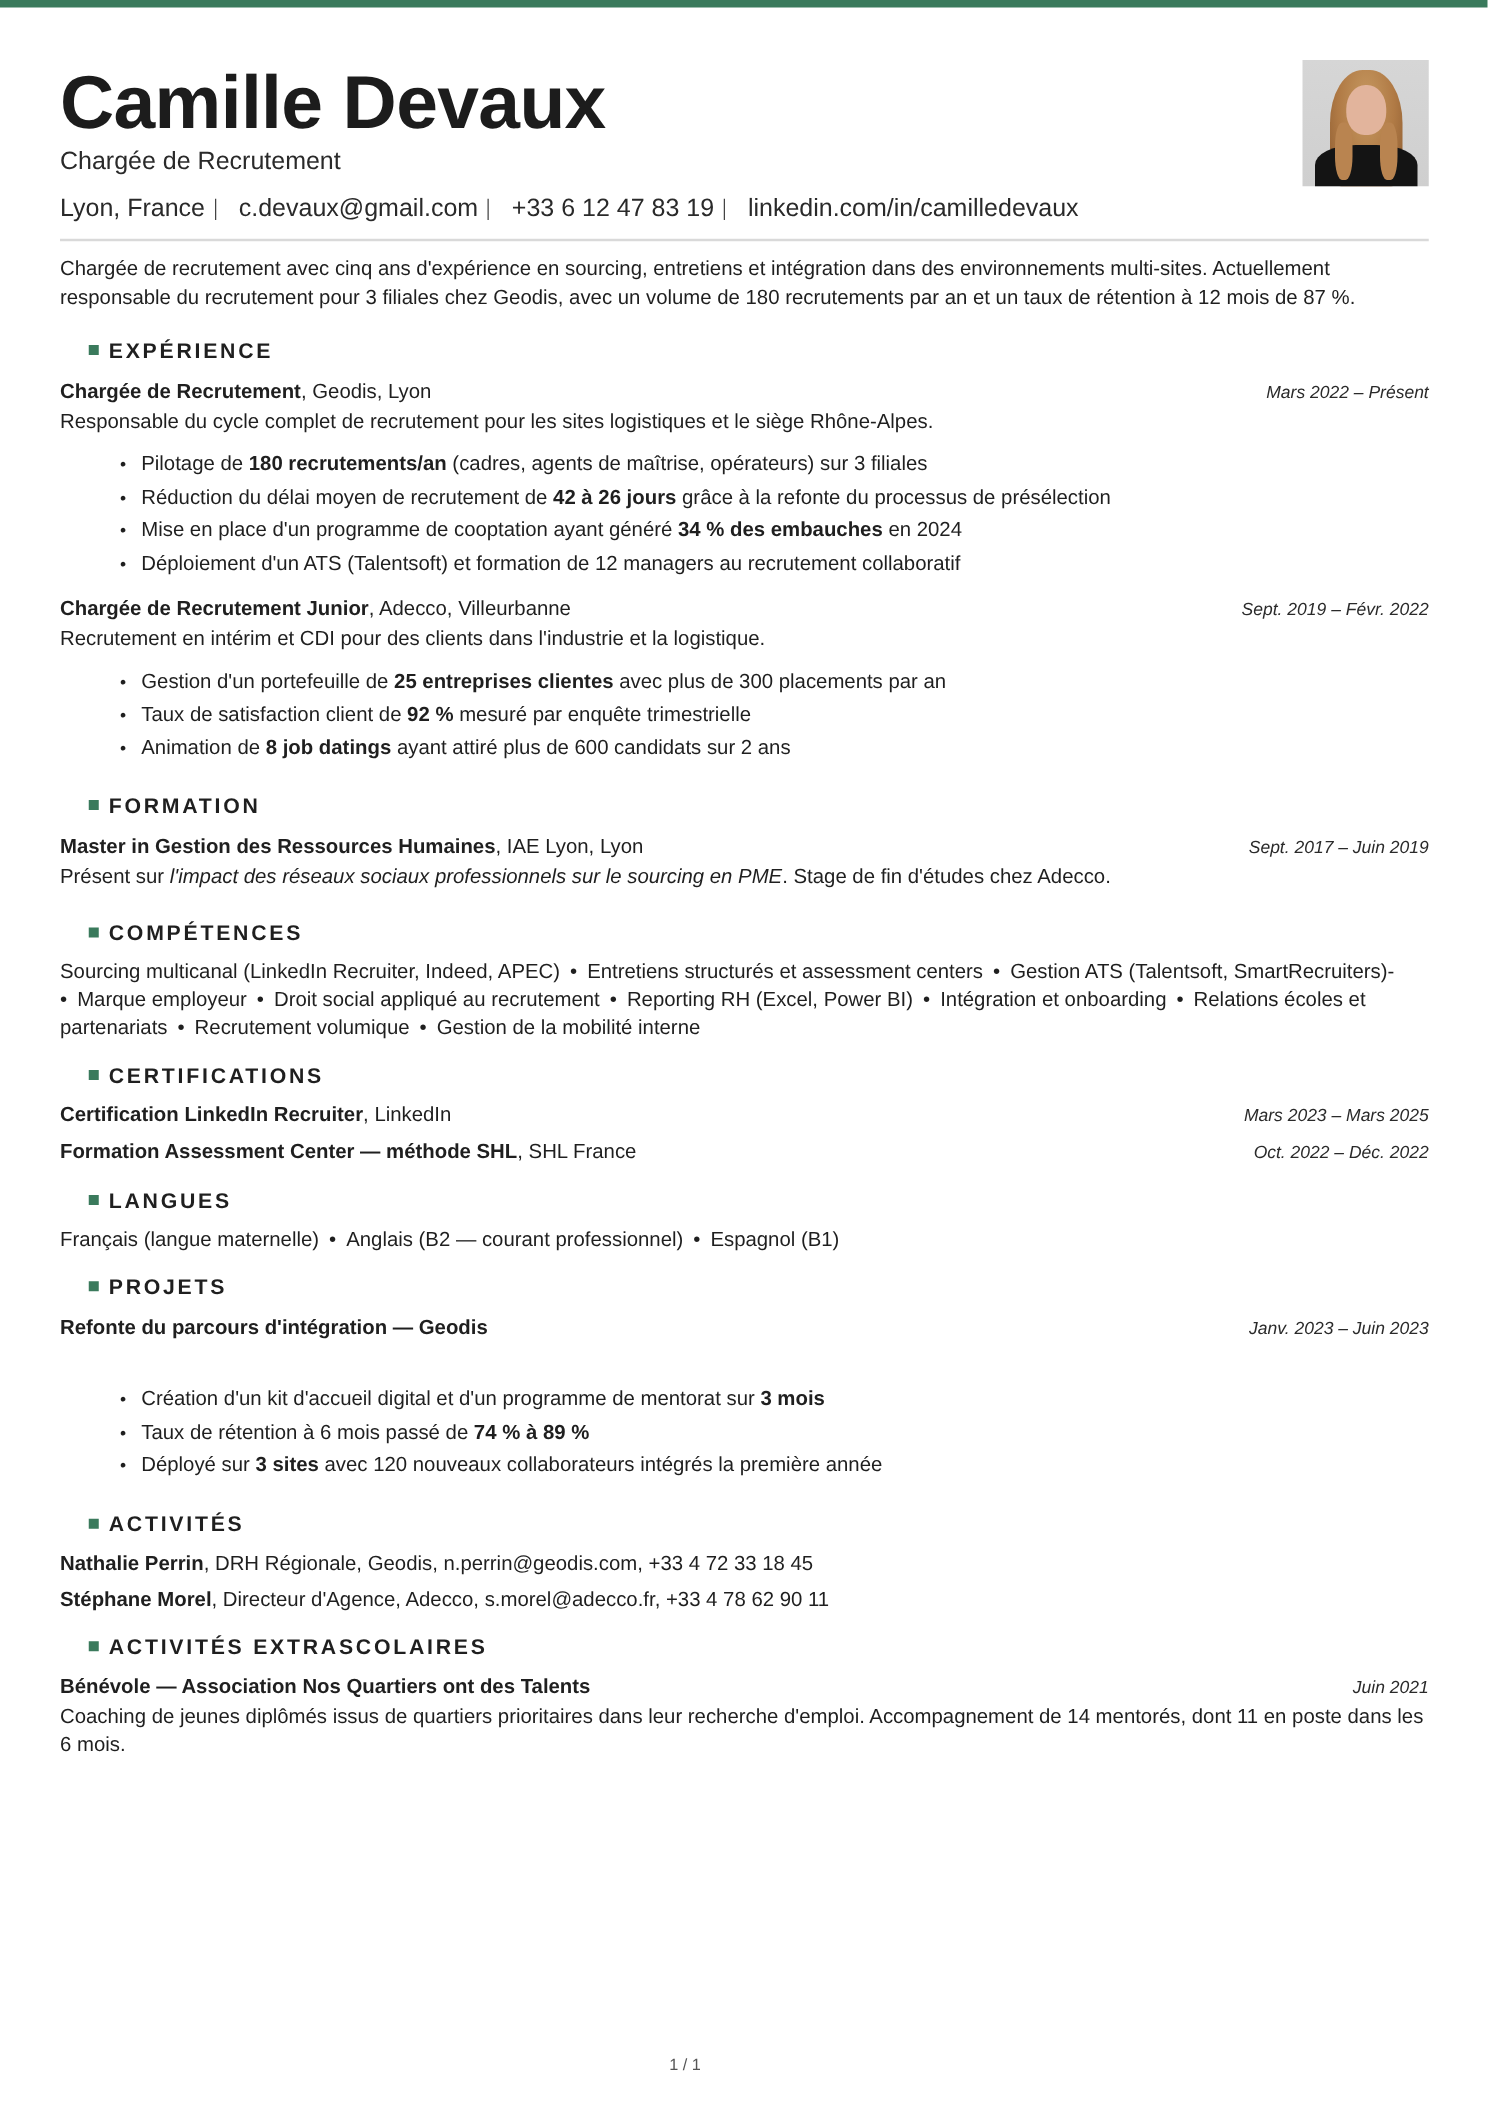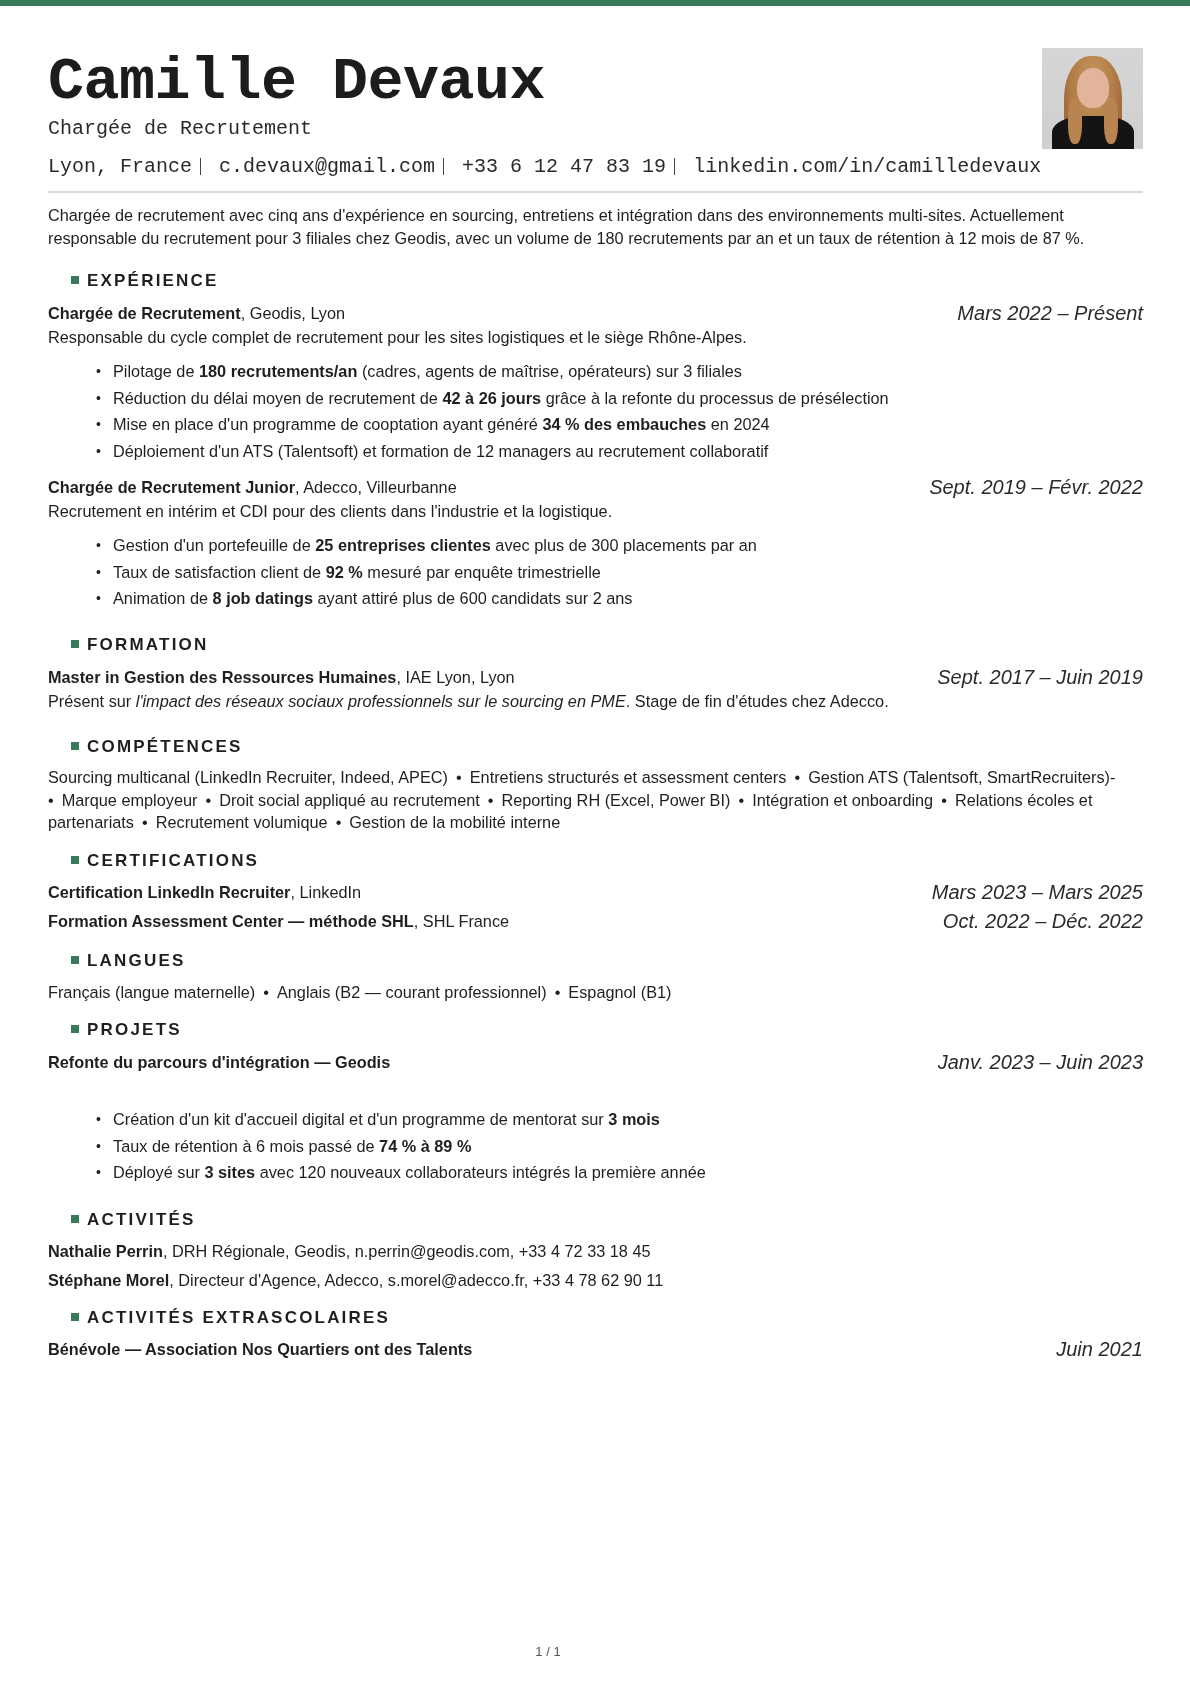--- a/index.html
+++ b/index.html
@@ -1,39 +1,39 @@
 <!DOCTYPE html>
 <html><head>
 <meta charset="utf-8">
 <style>
   * { box-sizing: border-box; margin: 0; padding: 0; }
   html, body { width: 1190px; height: 1683px; background: #ffffff; }
   body { font-family: "Liberation Sans", "DejaVu Sans", sans-serif; color: #1f1f1f; position: relative; overflow: hidden; }
   .topbar { position: absolute; left: 0; top: 0; width: 1190px; height: 6px; background: #3a7a5c; }
   .page { position: absolute; left: 48px; top: 0; width: 1095px; }
-  .header { position: relative; height: 193px; font-family: Liberation Mono, monospace; }
+  .header { position: relative; height: 193px; }
   .name { position: absolute; left: 0; top: 46px; font-size: 60px; font-weight: bold; letter-spacing: -0.5px; color: #1c1c1c; line-height: 72px; }
   .role { position: absolute; left: 0; top: 117px; font-size: 20px; color: #2a2a2a; line-height: 24px; }
   .contact { position: absolute; left: 0; top: 158px; font-size: 20px; color: #2a2a2a; line-height: 18px; white-space: nowrap; }
   .contact .sep { display: inline-block; width: 1px; height: 17px; background: #444; vertical-align: -3px; margin: 0 18px 0 8px; }
   .photo { position: absolute; right: 0; top: 48px; width: 101px; height: 101px; background: linear-gradient(180deg,#d6d6d6 0%, #cfcfcf 100%); overflow: hidden; }
   .photo .hair { position: absolute; left: 22px; top: 8px; width: 58px; height: 94px; background: radial-gradient(ellipse at 50% 30%, #c79a62 0%, #b07a45 55%, #8a5a30 100%); border-radius: 45% 45% 20% 20%; }
   .photo .face { position: absolute; left: 35px; top: 20px; width: 32px; height: 40px; background: #e2b49c; border-radius: 48% 48% 45% 45%; }
   .photo .body { position: absolute; left: 10px; top: 68px; width: 82px; height: 40px; background: #141414; border-radius: 40% 40% 0 0; }
   .photo .hair2 { position: absolute; left: 26px; top: 50px; width: 14px; height: 46px; background: #b98450; border-radius: 40%; }
   .photo .hair3 { position: absolute; left: 62px; top: 50px; width: 14px; height: 46px; background: #b98450; border-radius: 40%; }
   .rule { position: absolute; left: 0; top: 191px; width: 1095px; height: 2px; background: #d9d9d9; }
 
   .summary { position: absolute; left: 0; top: 204px; width: 1095px; font-size: 16.3px; line-height: 23px; color: #1f1f1f; }
 
   .section-title { position: absolute; left: 0; font-size: 17px; font-weight: bold; letter-spacing: 2.2px; color: #1f1f1f; line-height: 20px; margin-left: 23px; }
   .section-title .sq { display: inline-block; width: 8px; height: 8px; background: #3a7a5c; margin-right: 8px; vertical-align: 2px; }
 
   .row { position: absolute; left: 0; width: 1095px; font-size: 16.3px; line-height: 22px; }
-  .row .date { position: absolute; right: 0; top: 0; font-style: italic; font-size: 20px; color: #2a2a2a; }
+  .row .date { position: absolute; right: 0; top: 0; font-style: italic; font-size: 14px; color: #2a2a2a; }
   .row b { font-weight: bold; }
   .line { position: absolute; left: 0; width: 1095px; font-size: 16.3px; line-height: 22px; }
   .bullets { position: absolute; left: 29px; width: 1060px; list-style: none; margin-left: 36px; }
   .bullets li { position: relative; font-size: 16.3px; line-height: 26.5px; }
   .bullets li::before { content: "\2022"; position: absolute; left: -17px; top: 0; font-size: 14px; }
   .skills { position: absolute; left: 0; width: 1095px; font-size: 16.3px; line-height: 22.5px; }
   .skills .dot { margin: 0 8px; }
   .footer { position: absolute; left: 0; top: 1644px; width: 1096px; text-align: center; font-size: 13px; color: #555; }
 </style>
 </head>
@@ -131,16 +131,17 @@
   </div>
   <div class="row" style="top:1269px">
     <b>Stéphane Morel</b><span>, Directeur d'Agence, Adecco, s.morel@adecco.fr, +33 4 78 62 90 11</span>
   </div>
 
   <div class="section-title" style="top:1308px"><span class="sq"></span><span>ACTIVITÉS EXTRASCOLAIRES</span></div>
   <div class="row" style="top:1338px">
     <b>Bénévole — Association Nos Quartiers ont des Talents</b>
     <span class="date">Juin 2021</span>
   </div>
+  <div class="line" style="top:1362px; line-height:23px">Coaching de jeunes diplômés issus de quartiers prioritaires dans leur recherche d'emploi. Accompagnement de 14 mentorés, dont 11 en poste dans les 6 mois.</div>
 
 </div>
 
 <div class="footer">1 / 1</div>
 
 </body></html>

